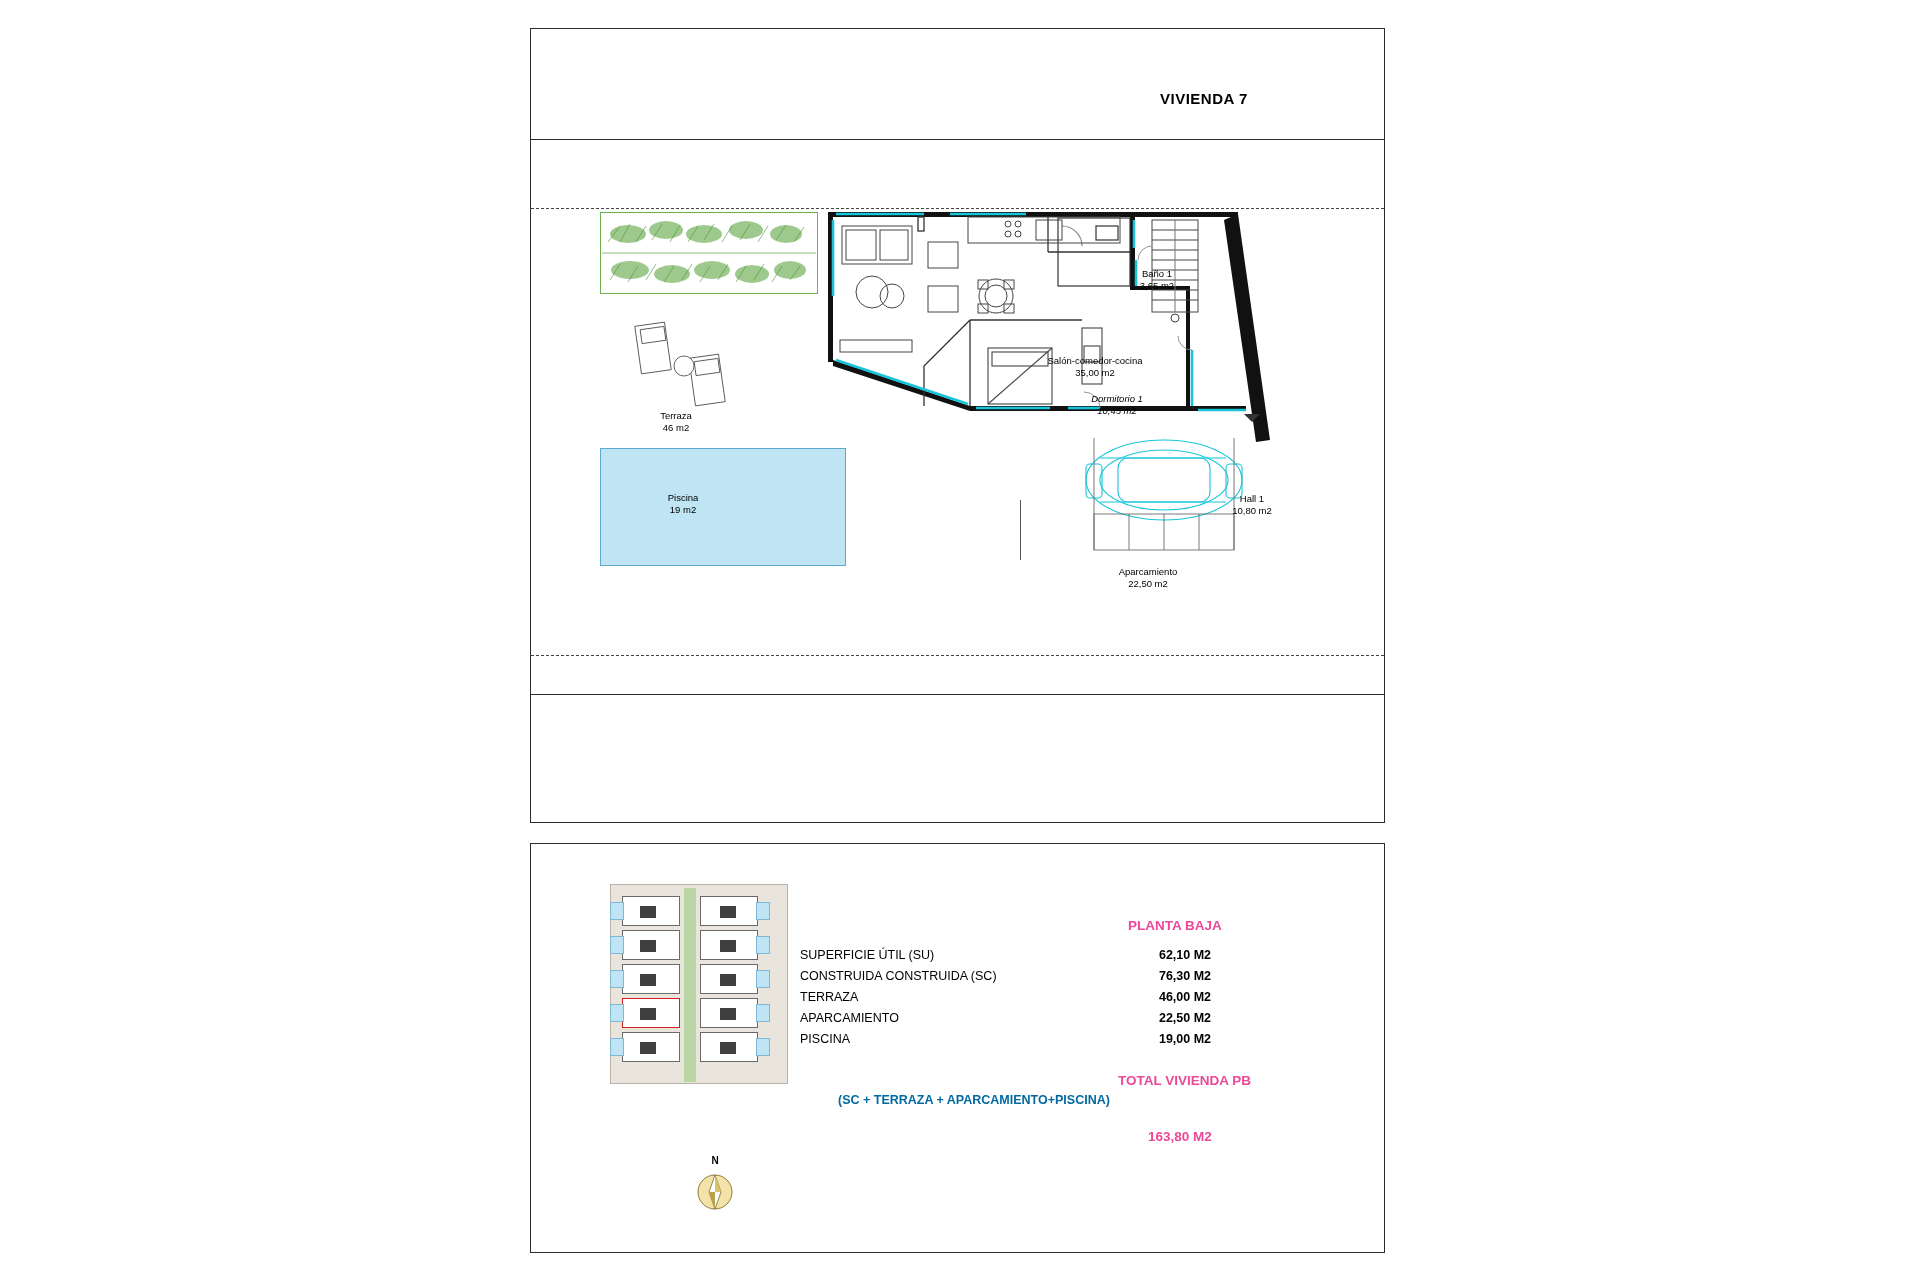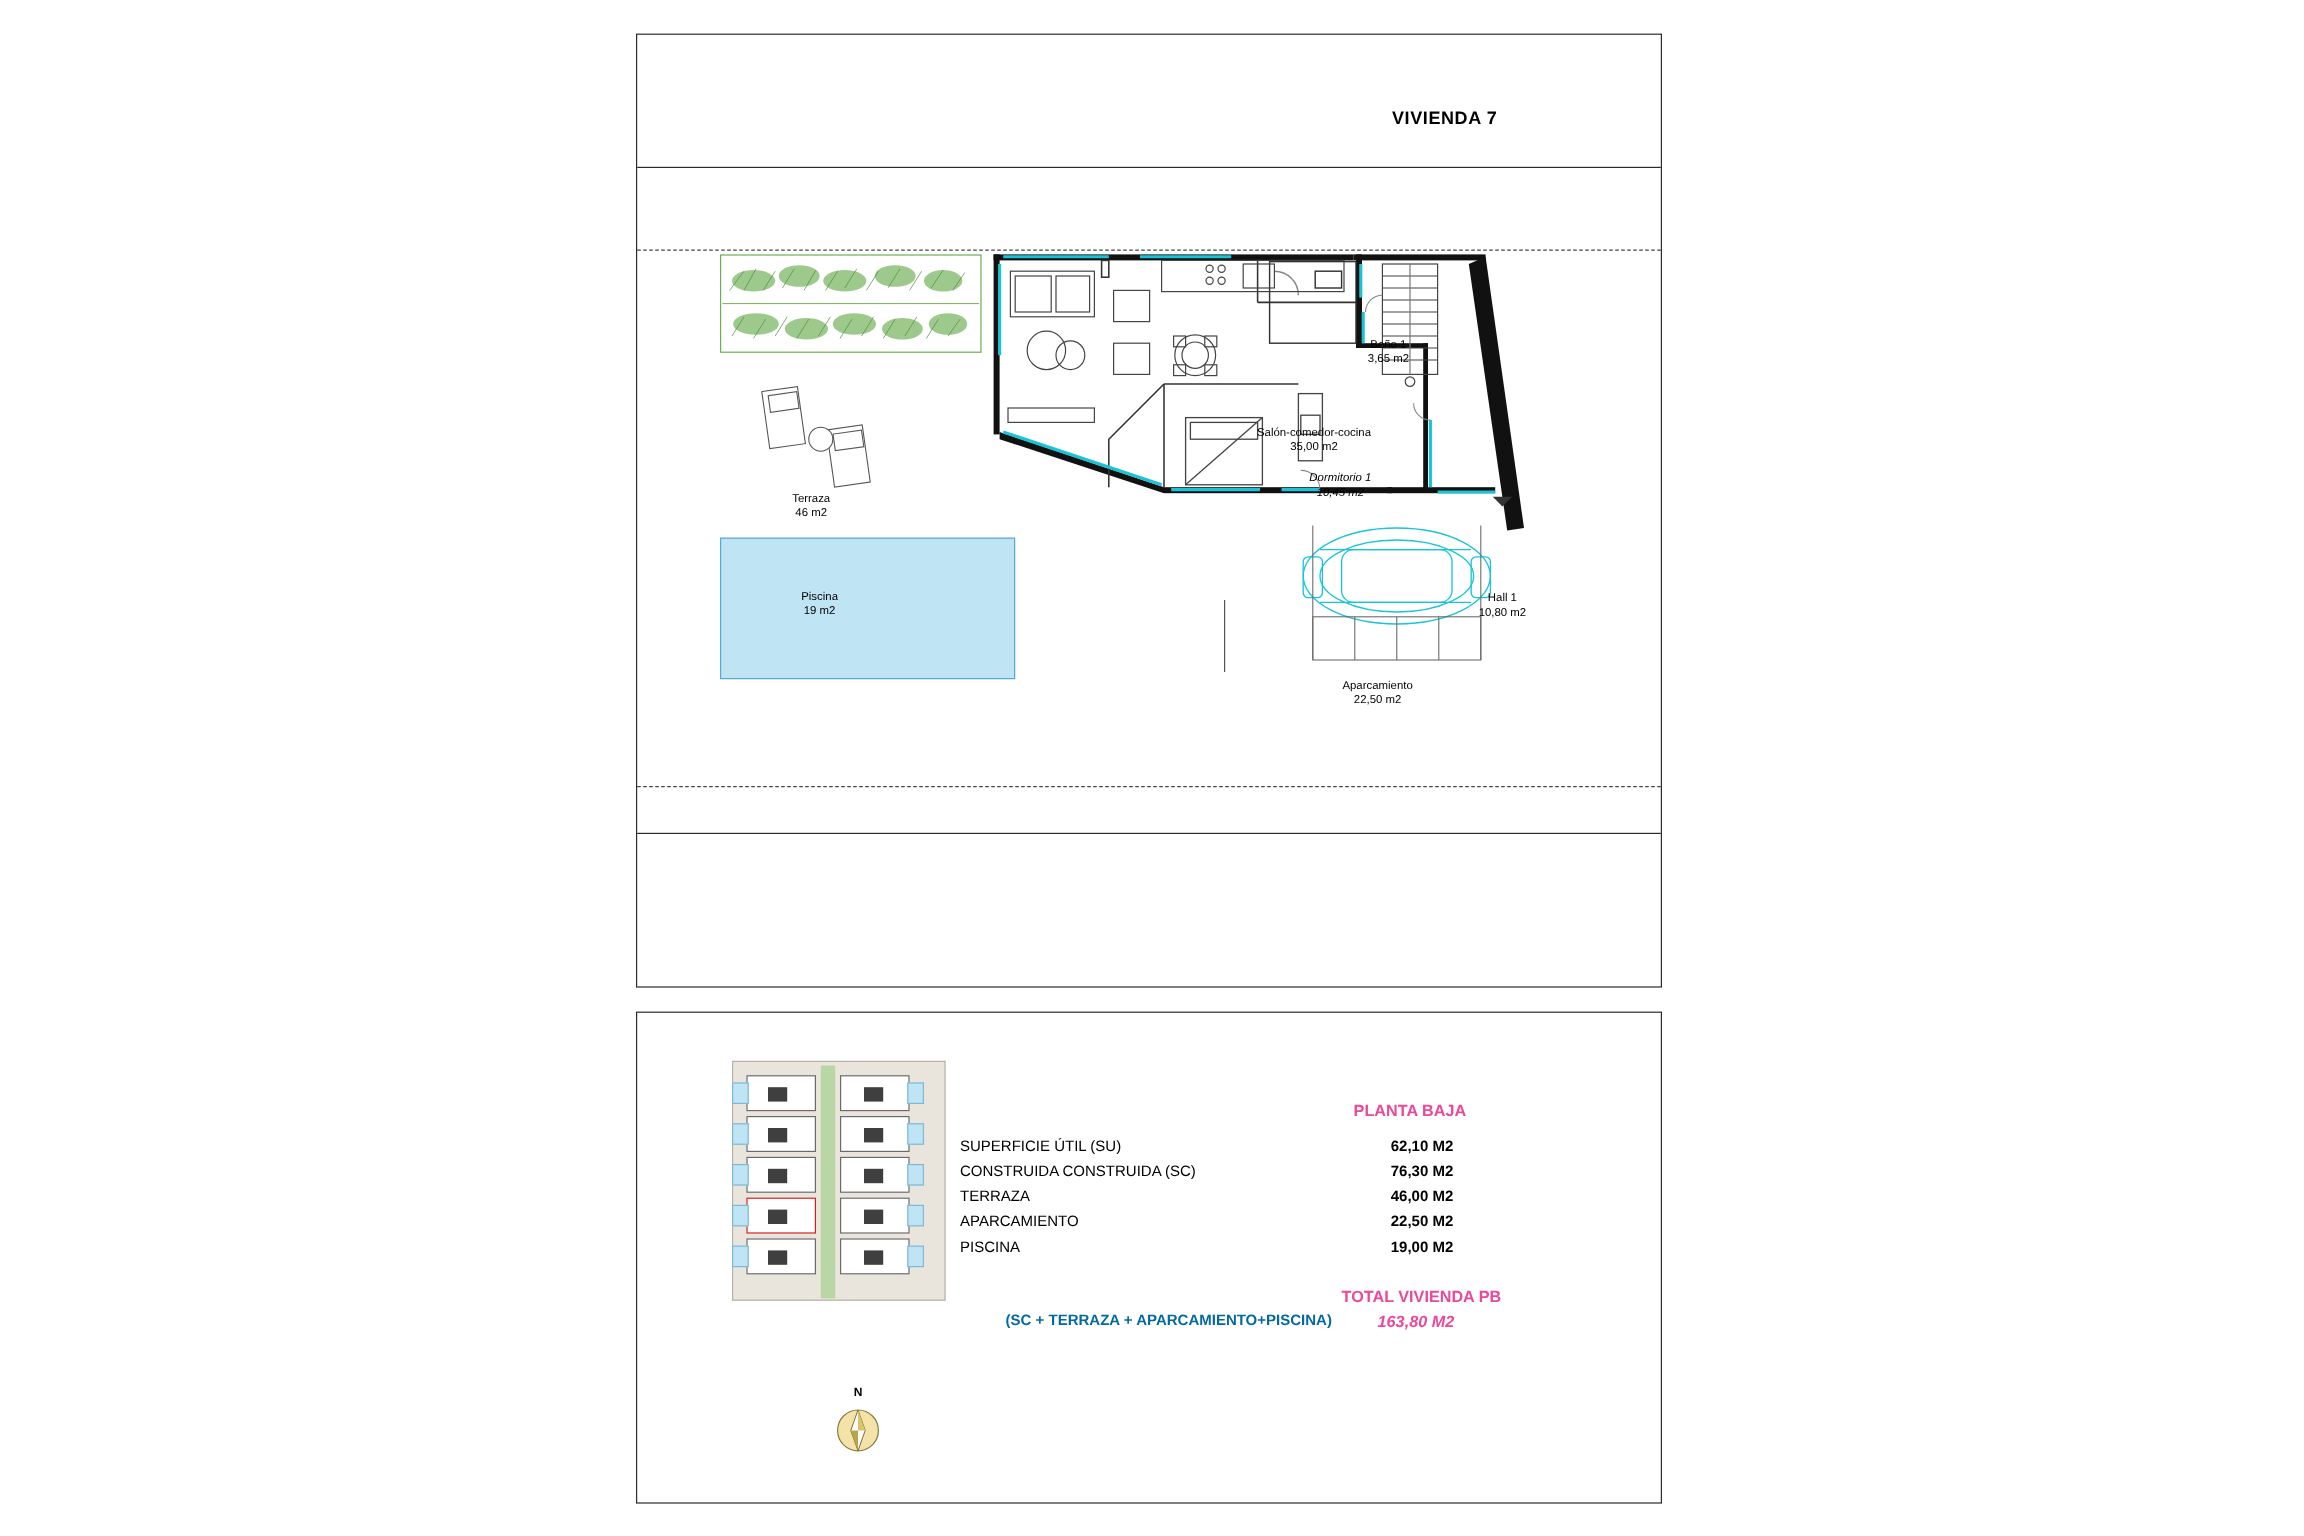--- a/index.html
+++ b/index.html
@@ -355,21 +355,21 @@
       <line x1="28" y1="20" x2="28" y2="132"></line>
       <line x1="168" y1="20" x2="168" y2="132"></line>
     </g>
   </svg>
 
   <div class="room-label" style="left:1020px; top:355px; width:150px;">
     <div>Salón-comedor-cocina</div>
     <div>35,00 m2</div>
   </div>
 
-  <div class="room-label" style="left:1122px; top:282px; width:70px;">
+  <div class="room-label" style="left:1122px; top:268px; width:70px;">
     <div>Baño 1</div>
     <div>3,65 m2</div>
   </div>
 
   <div class="room-label" style="left:1062px; top:393px; width:110px;font-style:italic;">
     <div>Dormitorio 1</div>
     <div>10,45 m2</div>
   </div>
 
   <div class="room-label" style="left:1206px; top:445px; width:92px;margin-top:48px;">
@@ -453,16 +453,16 @@
   <div class="data-row" style="left:800px; top:1011px;">
     <span class="lbl">APARCAMIENTO</span>
     <span class="val">22,50 M2</span>
   </div>
   <div class="data-row" style="left:800px; top:1032px;">
     <span class="lbl">PISCINA</span>
     <span class="val">19,00 M2</span>
   </div>
 
   <div class="data-title" style="left:1118px; top:1073px;">TOTAL VIVIENDA PB</div>
-  <div class="data-title" style="left:1148px; top:1094px;font-style:italic;">163,80 M2</div>
+  <div class="data-title" style="left:1148px; top:1129px;">163,80 M2</div>
   <div class="note-line" style="left:838px; top:1093px;">(SC + TERRAZA + APARCAMIENTO+PISCINA)</div>
 
 </div>
 
 </body></html>

